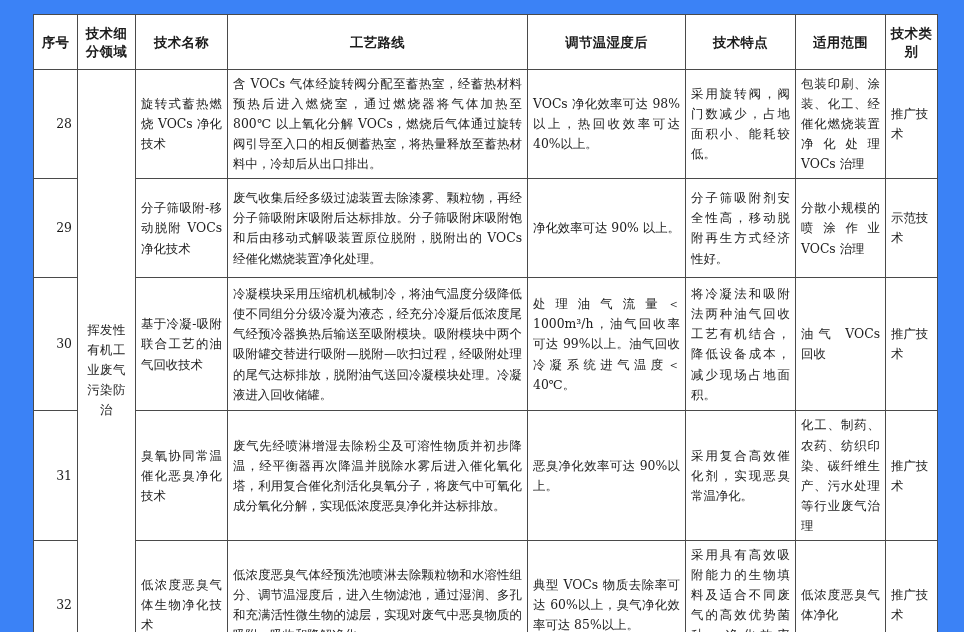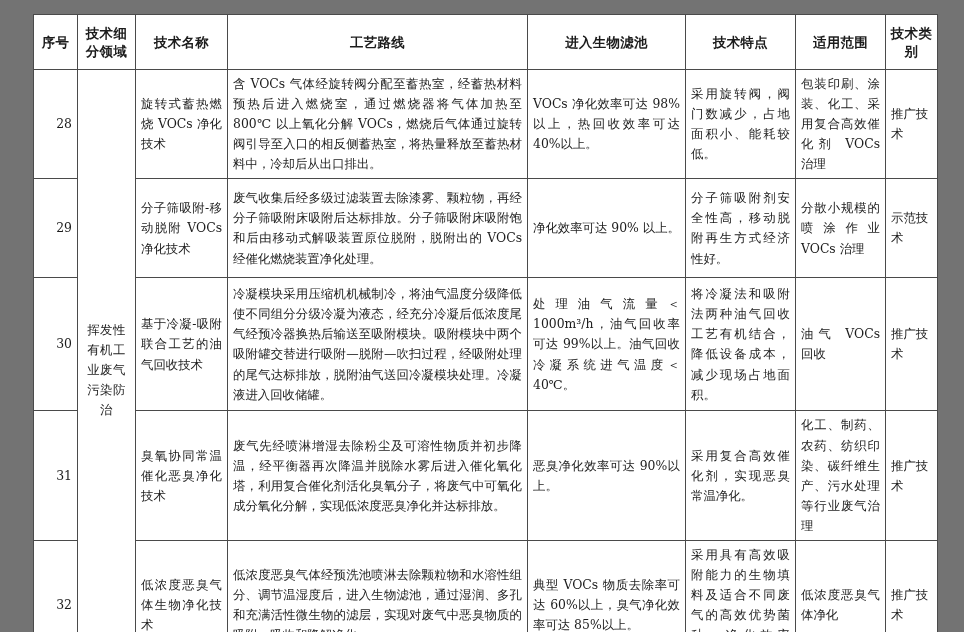--- a/index.html
+++ b/index.html
@@ -14,21 +14,21 @@
     color: #1a1a1a;
     overflow: hidden;
     position: relative;
   }
   #page {
     position: absolute;
     left: 0;
     top: 0;
     width: 964px;
     height: 632px;
-    background: #737373;
+    background: #3b82f6;
   }
   #table-wrap {
     position: absolute;
     left: 33px;
     top: 14px;
     width: 904px;
   }
   table.tech-table {
     border-collapse: collapse;
     width: 904px;
@@ -146,35 +146,35 @@
           <col class="c-feature">
           <col class="c-scope">
           <col class="c-type">
       </colgroup>
       <thead>
         <tr>
           <th>序号</th>
           <th>技术细分领域</th>
           <th>技术名称</th>
           <th>工艺路线</th>
-          <th>进入生物滤池</th>
+          <th>调节温湿度后</th>
           <th>技术特点</th>
           <th>适用范围</th>
           <th>技术类别</th>
         </tr>
       </thead>
       <tbody>
         <tr class="r28">
           <td class="num">28</td>
           <td class="field" rowspan="5">挥发性有机工业废气污染防治</td>
           <td class="name">旋转式蓄热燃烧 VOCs 净化技术</td>
           <td class="route">含 VOCs 气体经旋转阀分配至蓄热室，经蓄热材料预热后进入燃烧室，通过燃烧器将气体加热至 800℃ 以上氧化分解 VOCs，燃烧后气体通过旋转阀引导至入口的相反侧蓄热室，将热量释放至蓄热材料中，冷却后从出口排出。</td>
           <td class="index">VOCs 净化效率可达 98%以上，热回收效率可达 40%以上。</td>
           <td class="feature">采用旋转阀，阀门数减少，占地面积小、能耗较低。</td>
-          <td class="scope">包装印刷、涂装、化工、采用复合高效催化剂 VOCs 治理</td>
+          <td class="scope">包装印刷、涂装、化工、经催化燃烧装置净化处理 VOCs 治理</td>
           <td class="type">推广技术</td>
         </tr>
         <tr class="r29">
           <td class="num">29</td>
           <td class="name">分子筛吸附-移动脱附 VOCs 净化技术</td>
           <td class="route">废气收集后经多级过滤装置去除漆雾、颗粒物，再经分子筛吸附床吸附后达标排放。分子筛吸附床吸附饱和后由移动式解吸装置原位脱附，脱附出的 VOCs 经催化燃烧装置净化处理。</td>
           <td class="index">净化效率可达 90% 以上。</td>
           <td class="feature">分子筛吸附剂安全性高，移动脱附再生方式经济性好。</td>
           <td class="scope">分散小规模的喷涂作业 VOCs 治理</td>
           <td class="type">示范技术</td>

